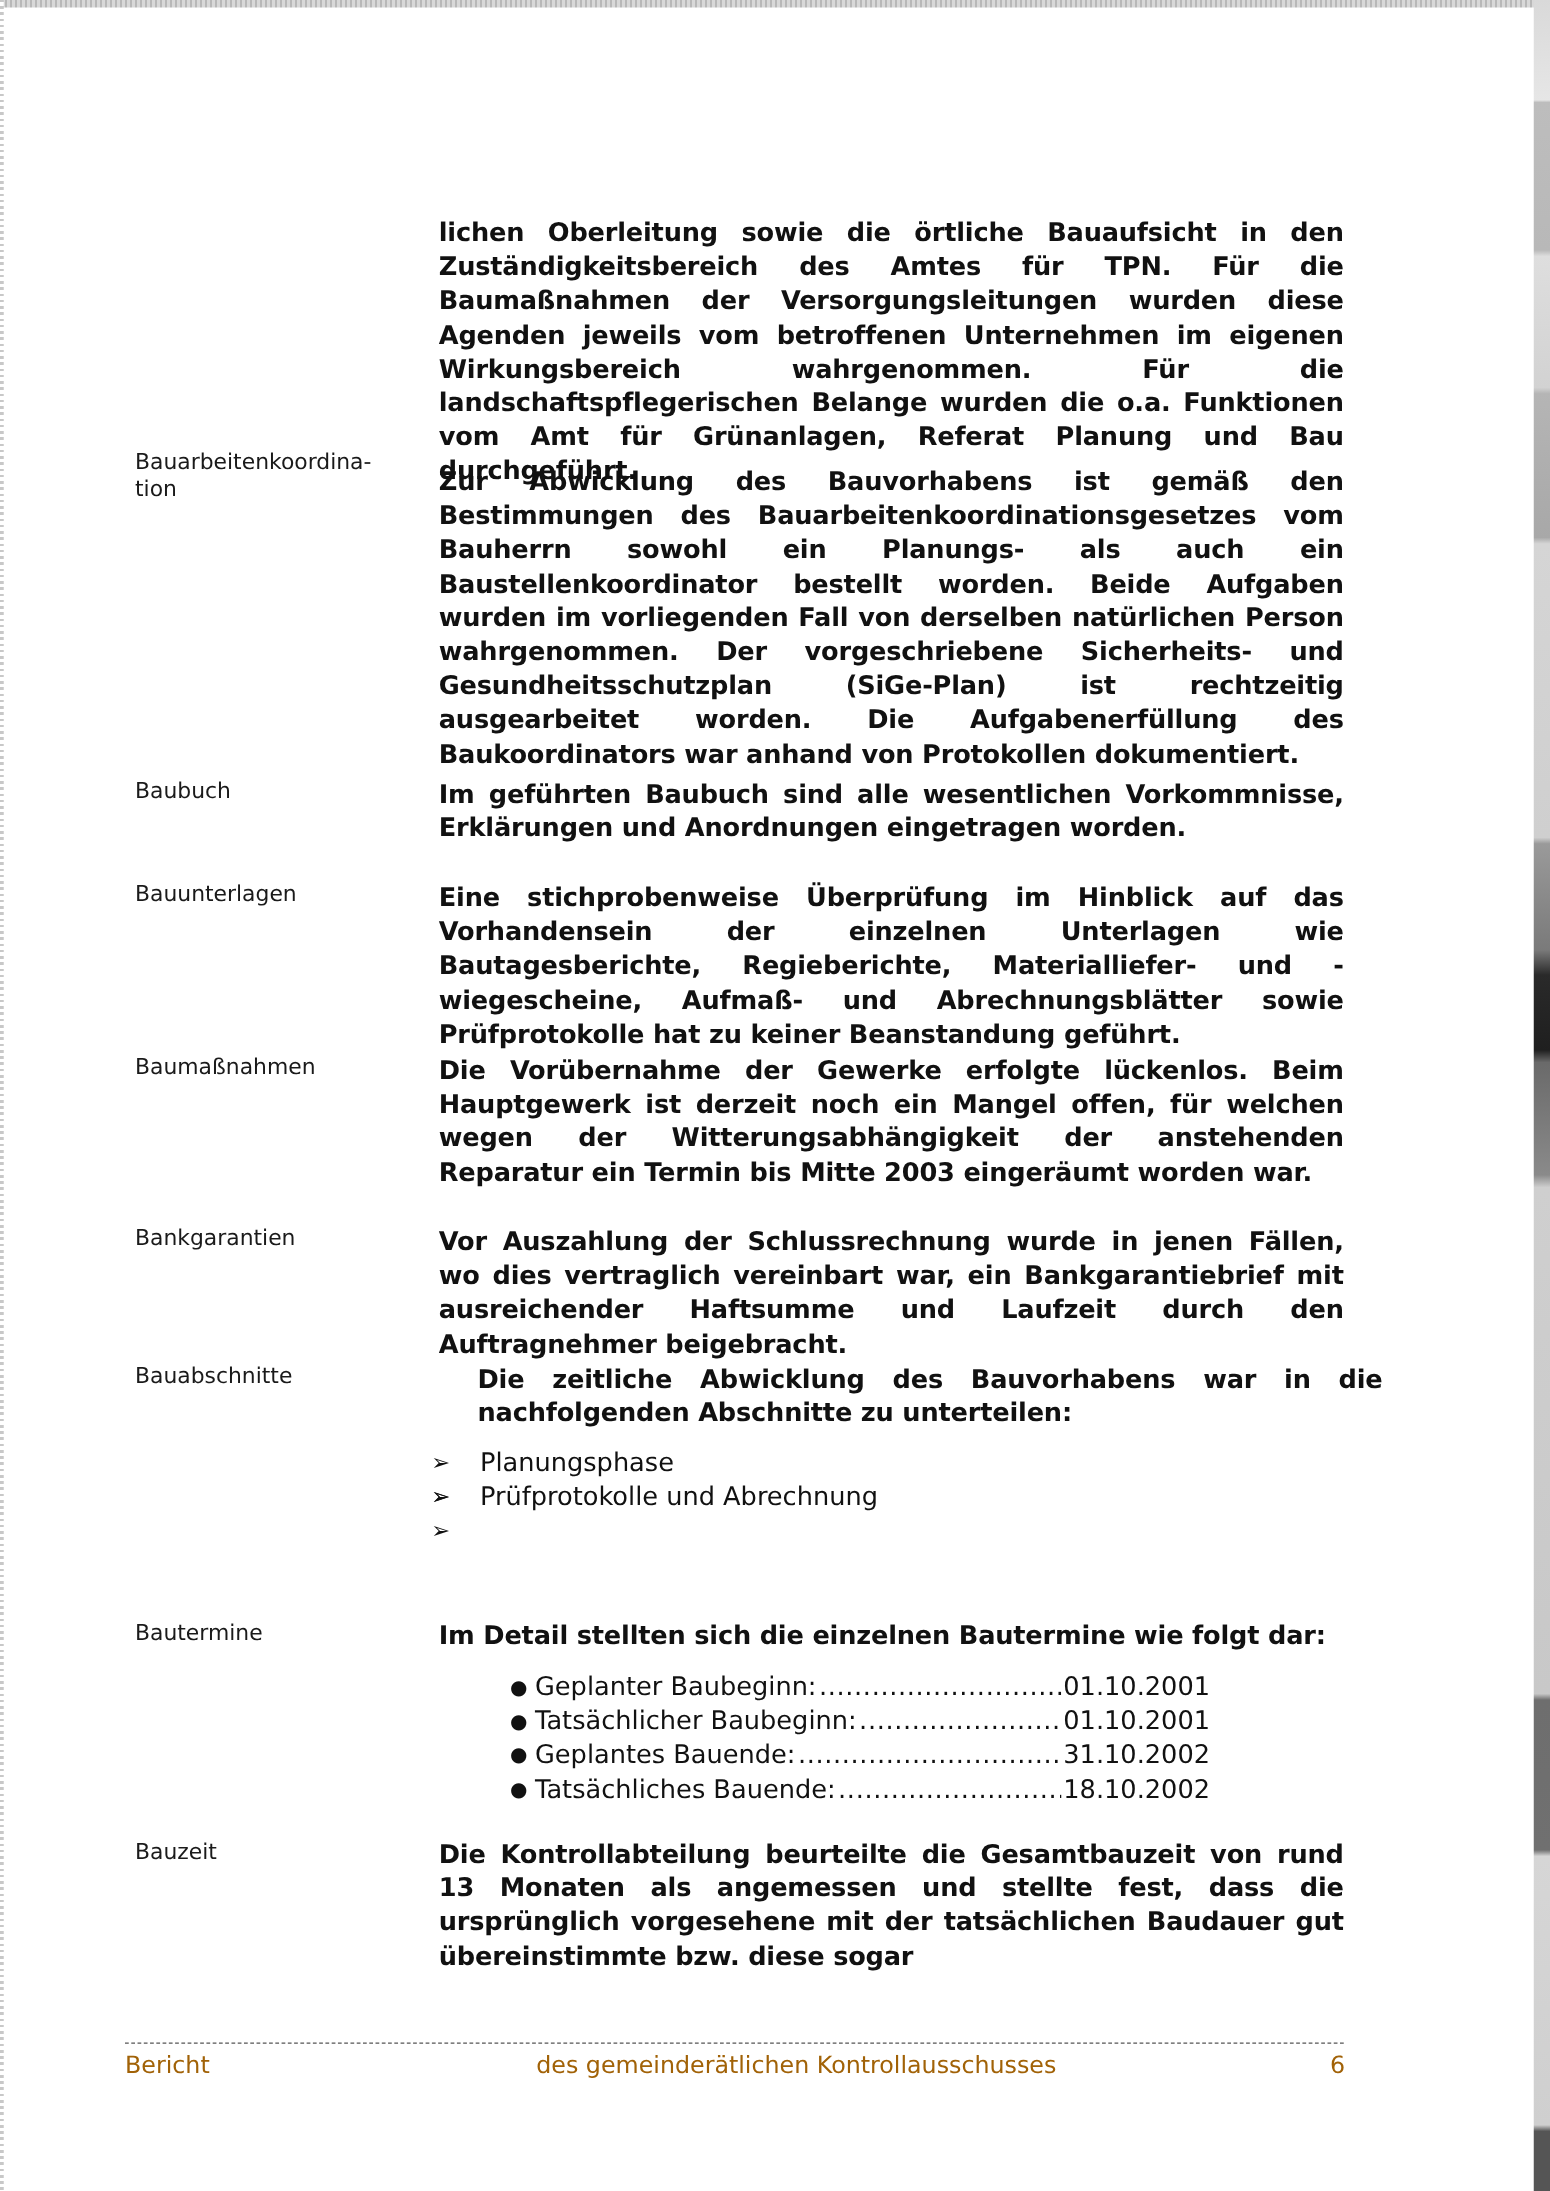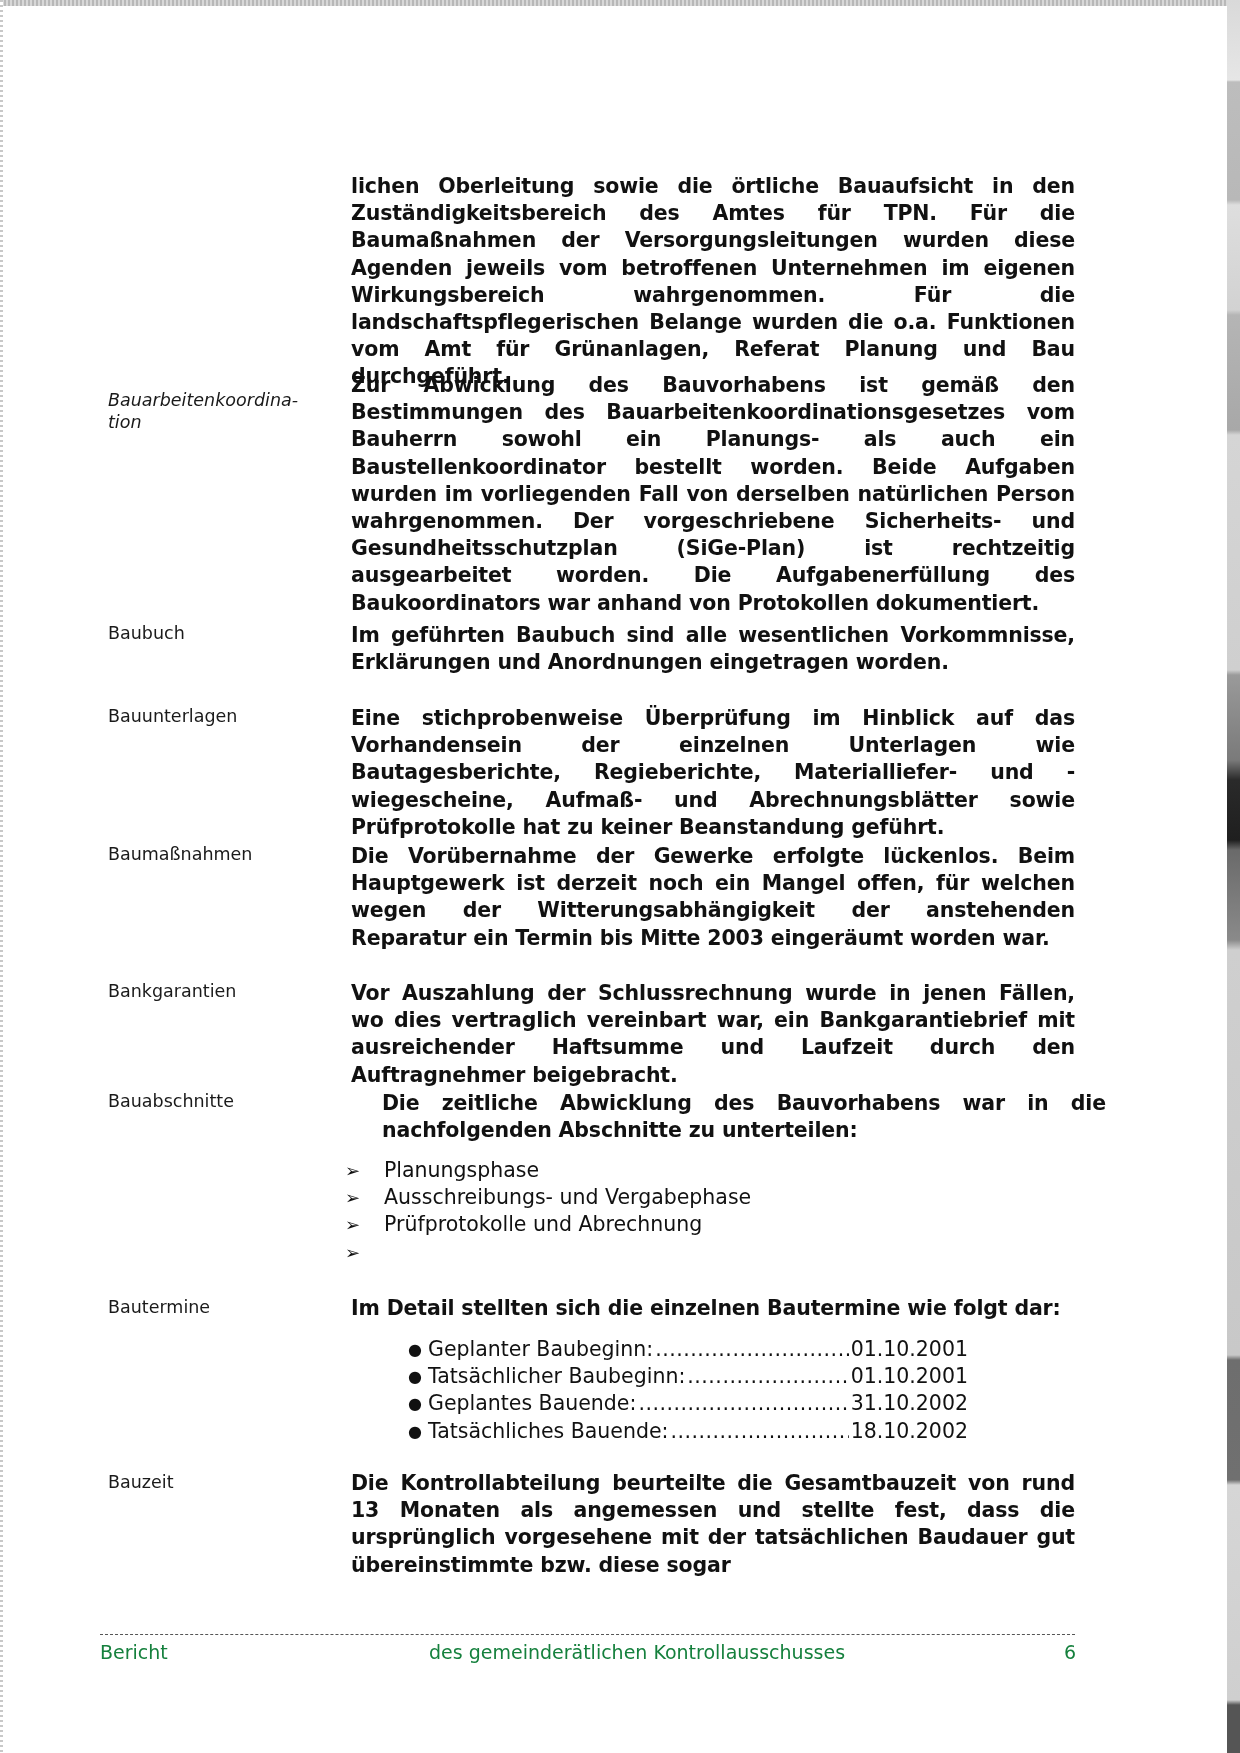--- a/index.html
+++ b/index.html
@@ -127,38 +127,38 @@
       top: 1634px;
       width: 975px;
       height: 0;
       border-top: 1.5px dashed #555555;
     }
     .footer {
       position: absolute;
       top: 1640px;
       font-size: 19px;
       line-height: 24px;
-      color: #15803d;
+      color: #a16207;
     }
     .footer-left { left: 100px; }
     .footer-center { left: 429px; }
     .footer-right { left: 1064px; }
   </style>
 </head>
 <body>
 
 <div class="scan-top"></div>
 <div class="scan-left"></div>
 <div class="scan-right"></div>
 
 <div class="body-text" style="top:173px;">
   <p>lichen Oberleitung sowie die örtliche Bauaufsicht in den Zuständigkeitsbereich des Amtes für TPN. Für die Baumaßnahmen der Versorgungsleitungen wurden diese Agenden jeweils vom betroffenen Unternehmen im eigenen Wirkungsbereich wahrgenommen. Für die landschaftspflegerischen Belange wurden die o.a. Funktionen vom Amt für Grünanlagen, Referat Planung und Bau durchgeführt.</p>
 </div>
 
-<div class="label" style="top:389px;width:200px;font-style:italic;">Bauarbeitenkoordina-<br>tion</div>
+<div class="label" style="top:359px;width:200px;">Bauarbeitenkoordina-<br>tion</div>
 <div class="body-text" style="top:372px;">
   <p>Zur Abwicklung des Bauvorhabens ist gemäß den Bestimmungen des Bauarbeitenkoordinationsgesetzes vom Bauherrn sowohl ein Planungs- als auch ein Baustellenkoordinator bestellt worden. Beide Aufgaben wurden im vorliegenden Fall von derselben natürlichen Person wahrgenommen. Der vorgeschriebene Sicherheits- und Gesundheitsschutzplan (SiGe-Plan) ist rechtzeitig ausgearbeitet worden. Die Aufgabenerfüllung des Baukoordinators war anhand von Protokollen dokumentiert.</p>
 </div>
 
 <div class="label" style="top:622px;">Baubuch</div>
 <div class="body-text" style="top:622px;">
   <p>Im geführten Baubuch sind alle wesentlichen Vorkommnisse, Erklärungen und Anordnungen eingetragen worden.</p>
 </div>
 
 <div class="label" style="top:705px;">Bauunterlagen</div>
@@ -175,21 +175,21 @@
 <div class="body-text" style="top:980px;">
   <p>Vor Auszahlung der Schlussrechnung wurde in jenen Fällen, wo dies vertraglich vereinbart war, ein Bankgarantiebrief mit ausreichender Haftsumme und Laufzeit durch den Auftragnehmer beigebracht.</p>
 </div>
 
 <div class="label" style="top:1090px;">Bauabschnitte</div>
 <div class="body-text" style="top:1090px;margin-left:31px;">
   <p>Die zeitliche Abwicklung des Bauvorhabens war in die nachfolgenden Abschnitte zu unterteilen:</p>
 </div>
 <ul class="arrow-list" style="top:1157px;">
   <li><span class="arrow-glyph">➢</span><span>Planungsphase</span></li>
-  <li><span class="arrow-glyph">➢</span><span>Ausschreibungs- und Vergabephase</span></li>
+  <li><span class="arrow-glyph">➢</span></li>
   <li><span class="arrow-glyph">➢</span><span>Prüfprotokolle und Abrechnung</span></li>
   <li><span class="arrow-glyph">➢</span></li>
 </ul>
 
 <div class="label" style="top:1296px;">Bautermine</div>
 <div class="body-text" style="top:1295px;">
   <p>Im Detail stellten sich die einzelnen Bautermine wie folgt dar:</p>
 </div>
 <ul class="bullet-list" style="top:1336px;">
   <li>

